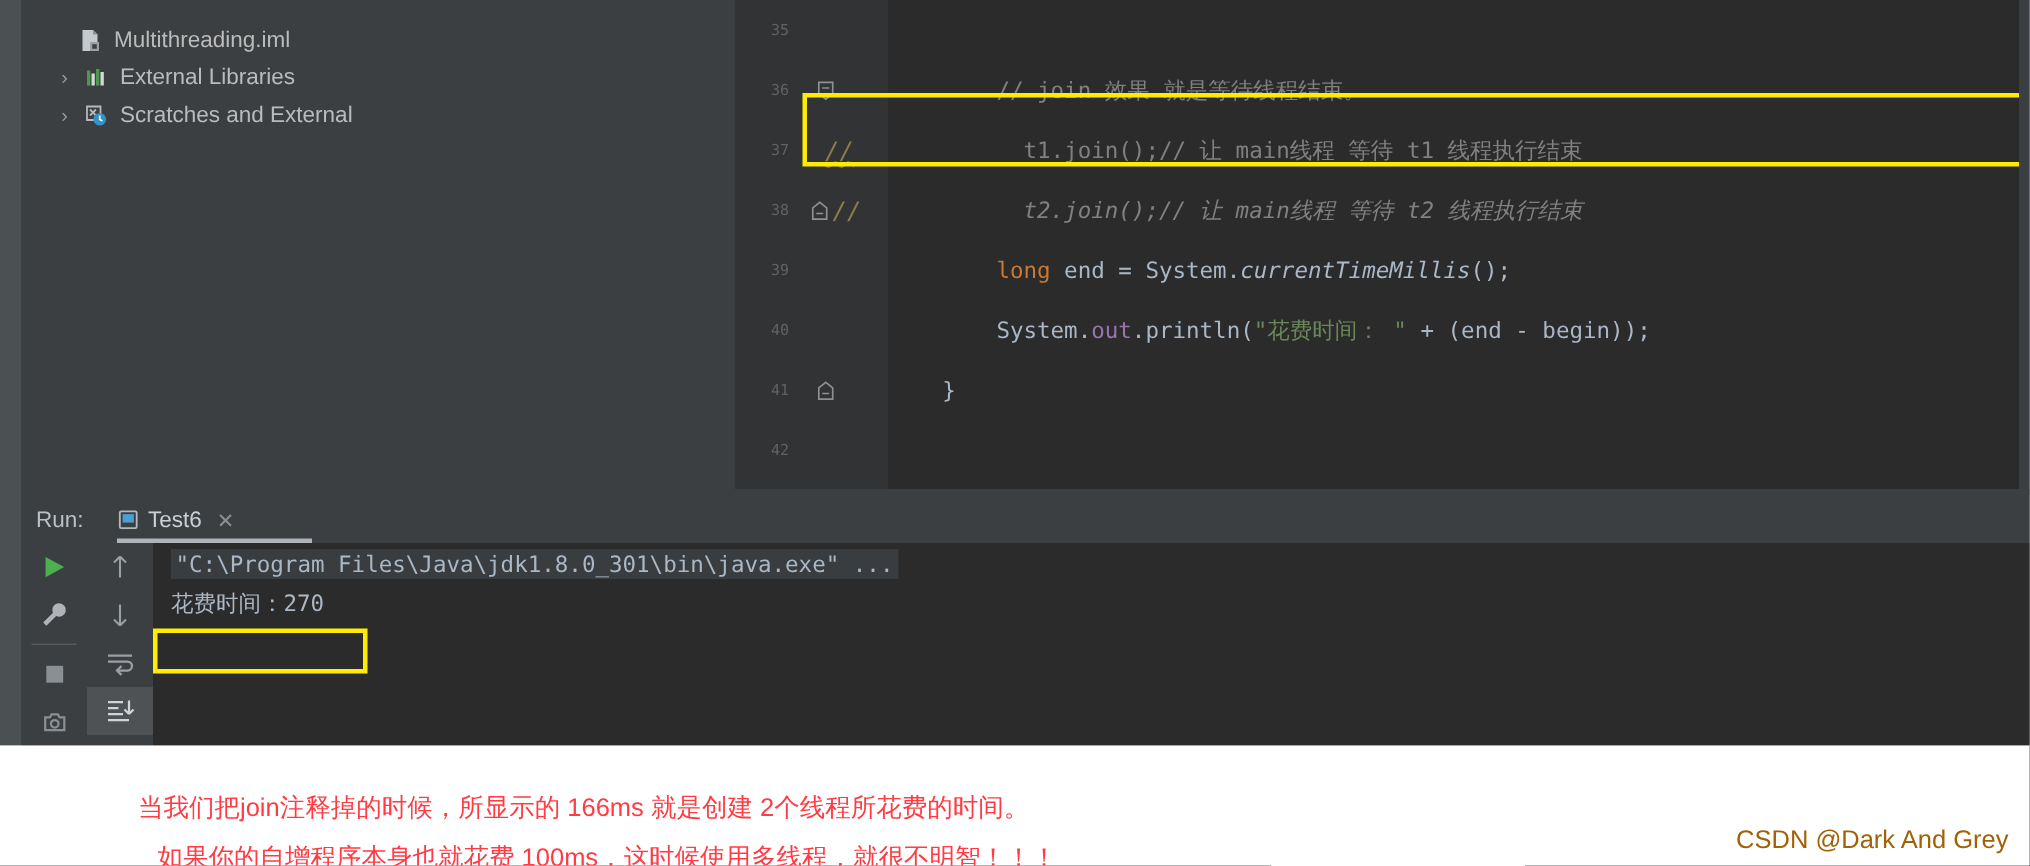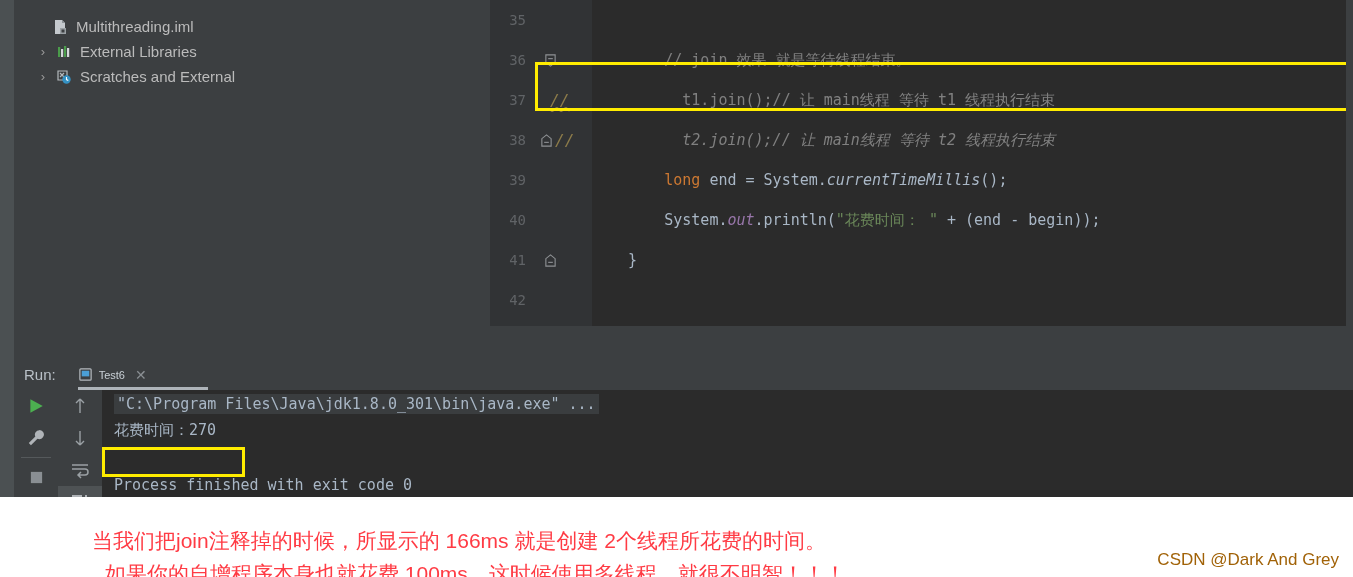--- a/index.html
+++ b/index.html
@@ -49,21 +49,21 @@
   }
   .code-line{
     position:relative;height:40px;display:flex;align-items:center;
     font-family:"DejaVu Sans Mono", monospace;
     font-size:15px;
     white-space:pre;
   }
   .gutter-num{
     position:absolute;left:0;top:0;width:36px;height:40px;
     display:flex;align-items:center;justify-content:flex-end;
-    color:#606366;font-size:14px;
+    color:#606366;font-size:10px;
     font-family:"DejaVu Sans Mono", monospace;
     background:#313335;
     text-align:right;
   }
   .gutter-mark{
     position:absolute;left:36px;top:0;width:66px;height:40px;
     display:flex;align-items:center;
     background:#313335;
   }
   .fold-pane{
@@ -76,53 +76,52 @@
     position:absolute;left:102px;top:0;height:40px;
     display:flex;align-items:center;
     white-space:pre;
   }
   
   .c-comment{color:#808080;}
   .c-keyword{color:#cc7832;}
   .c-plain{color:#a9b7c6;}
   .c-string{color:#6a8759;}
   .c-static{color:#a9b7c6;font-style:italic;}
-  .c-field{color:#9876aa;font-style:italic;}
+  .c-field{color:#9876aa;}
   
   .hl-code{
     position:absolute;left:45px;top:62px;width:1055px;height:49px;
     border:3px solid #ffec00;
     box-sizing:border-box;
     pointer-events:none;
   }
   
   .run-panel{
     position:absolute;left:14px;top:331px;width:1339px;height:166px;
     background:#3c3f41;
-    margin-top:28px;
   }
   .run-scroll-track{
     position:absolute;left:14px;top:326px;width:1339px;height:5px;background:#3c3f41;
   }
   .run-header{
     position:absolute;left:0;top:0;width:100%;height:31px;
     display:flex;align-items:center;
   }
   .run-label{
     color:#b9c0c7;font-size:15px;margin-left:10px;
     font-family:"Liberation Sans", sans-serif;
   }
   .run-tab{
     margin-left:22px;height:31px;display:flex;align-items:center;gap:6px;
     position:relative;
   }
   .run-tab-underline{
     position:absolute;left:64px;bottom:0px;width:130px;height:3px;background:#aeb4b9;
   }
-  .run-tab-label{color:#c9d0d6;font-size:11px;}
+  .run-tab-label{color:#c9d0d6;font-size:15px;}
   .run-tab-close{color:#8a8f93;font-size:14px;margin-left:4px;}
   .run-toolbar{
     position:absolute;left:0;top:31px;width:44px;height:135px;
     background:#3c3f41;
   }
   .run-toolbar2{
     position:absolute;left:44px;top:31px;width:44px;height:135px;
     background:#3c3f41;
   }
   .tb-btn{
@@ -143,21 +142,21 @@
   .console-cmd{color:#a9b7c6;background:#3a3d3f;display:inline-block;padding:1px 3px;}
   .hl-console{
     position:absolute;left:0px;top:57px;width:143px;height:30px;
     border:3px solid #ffec00;box-sizing:border-box;pointer-events:none;
   }
   
   .annotation{
     position:absolute;left:0;top:497px;width:1353px;height:80px;background:#ffffff;
   }
   .anno-line{
-    position:absolute;color:#ff3b44;font-size:21px;
+    position:absolute;color:#ff3b44;font-size:17px;
     font-family:"Liberation Sans", sans-serif;white-space:nowrap;
   }
   .anno-1{left:92px;top:30px;}
   .anno-2{left:105px;top:63px;}
   .watermark{
     position:absolute;right:14px;top:53px;color:#a16207;font-size:17px;
     font-family:"Liberation Sans", sans-serif;white-space:nowrap;
   }
 </style>
 </head>
@@ -302,21 +301,20 @@
           <path d="M16 2v9M16 11l-3-3M16 11l3-3" stroke="#cfd4d8" stroke-width="1.5" fill="none"></path>
         </svg>
       </div>
     </div>
 
     <div class="console">
       <div id="console">
           <div class="console-line"><span class="console-cmd">"C:\Program Files\Java\jdk1.8.0_301\bin\java.exe" ...</span></div>
           <div class="console-line">花费时间：270</div>
           <div class="console-line"></div>
-          <div class="console-line">Process finished with exit code 0</div>
         </div>
       <div class="hl-console"></div>
     </div>
   </div>
 </div>
 
 <div class="annotation">
   <div class="anno-line anno-1">当我们把join注释掉的时候，所显示的 166ms 就是创建 2个线程所花费的时间。</div>
   <div class="anno-line anno-2">如果你的自增程序本身也就花费 100ms，这时候使用多线程，就很不明智！！！</div>
   <div class="watermark">CSDN @Dark And Grey</div>

